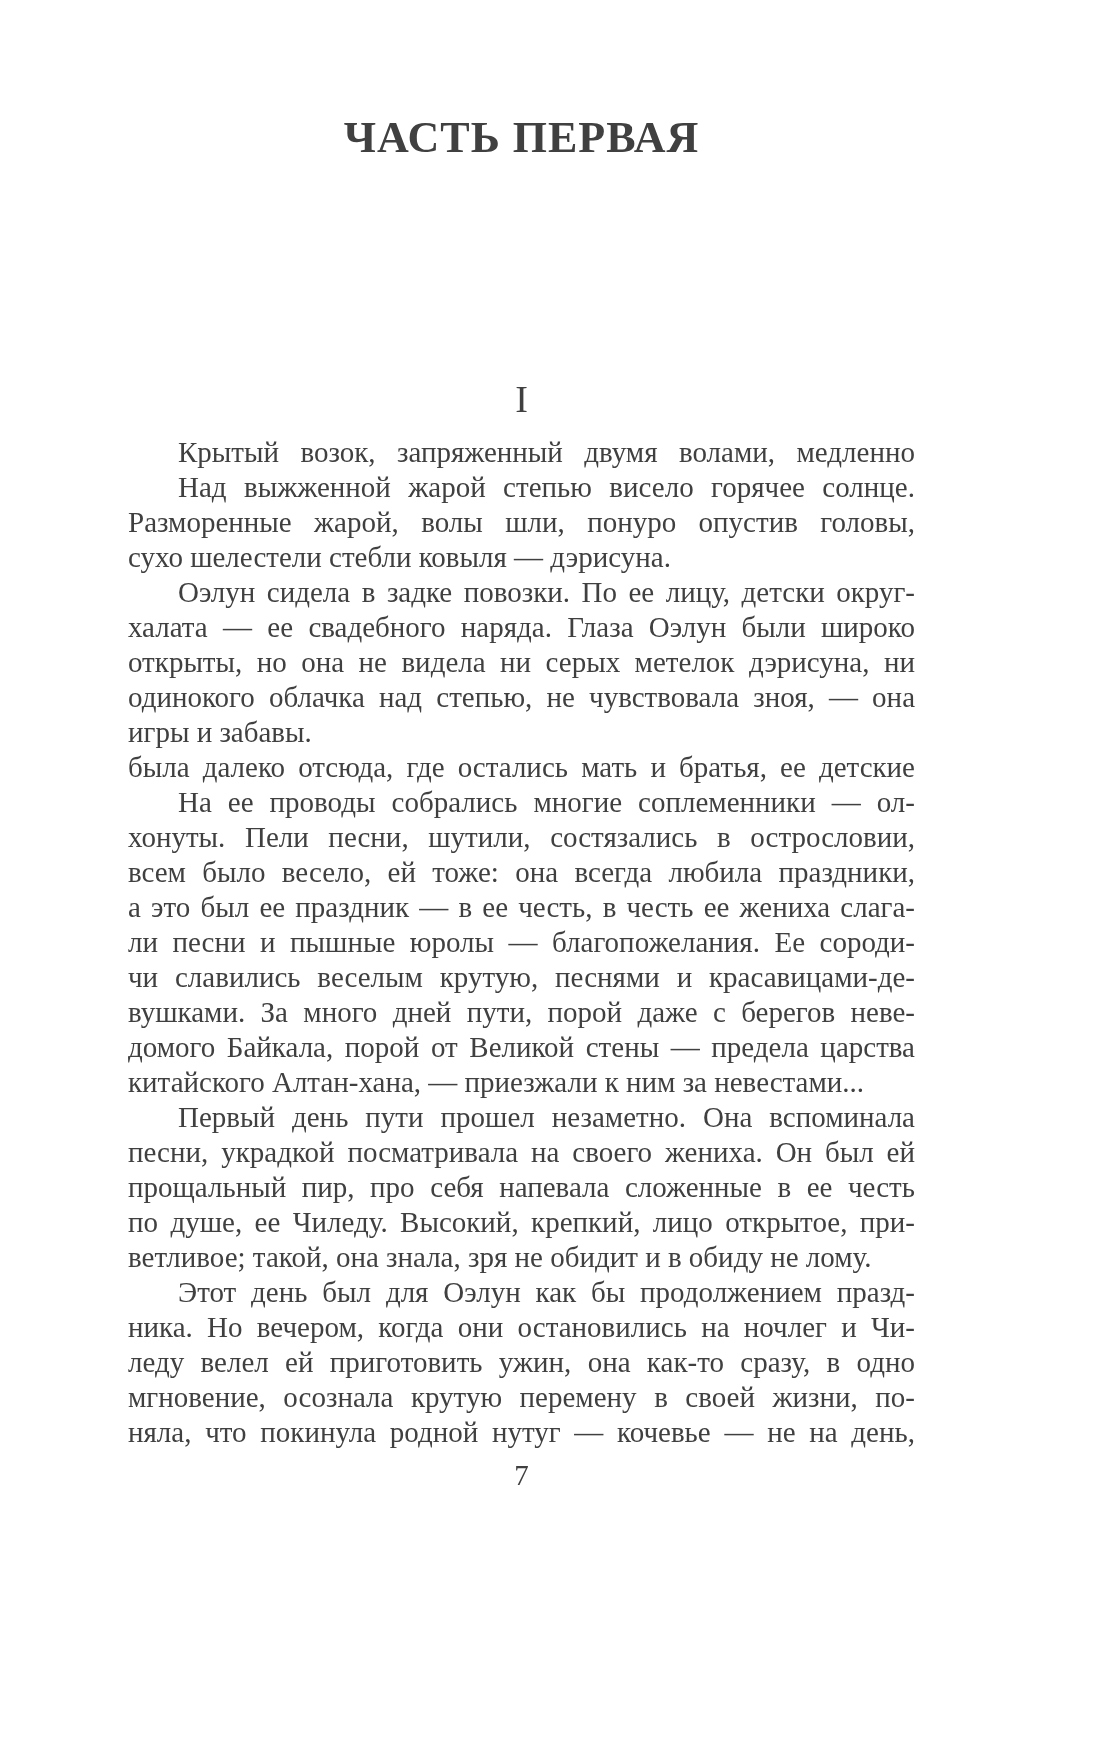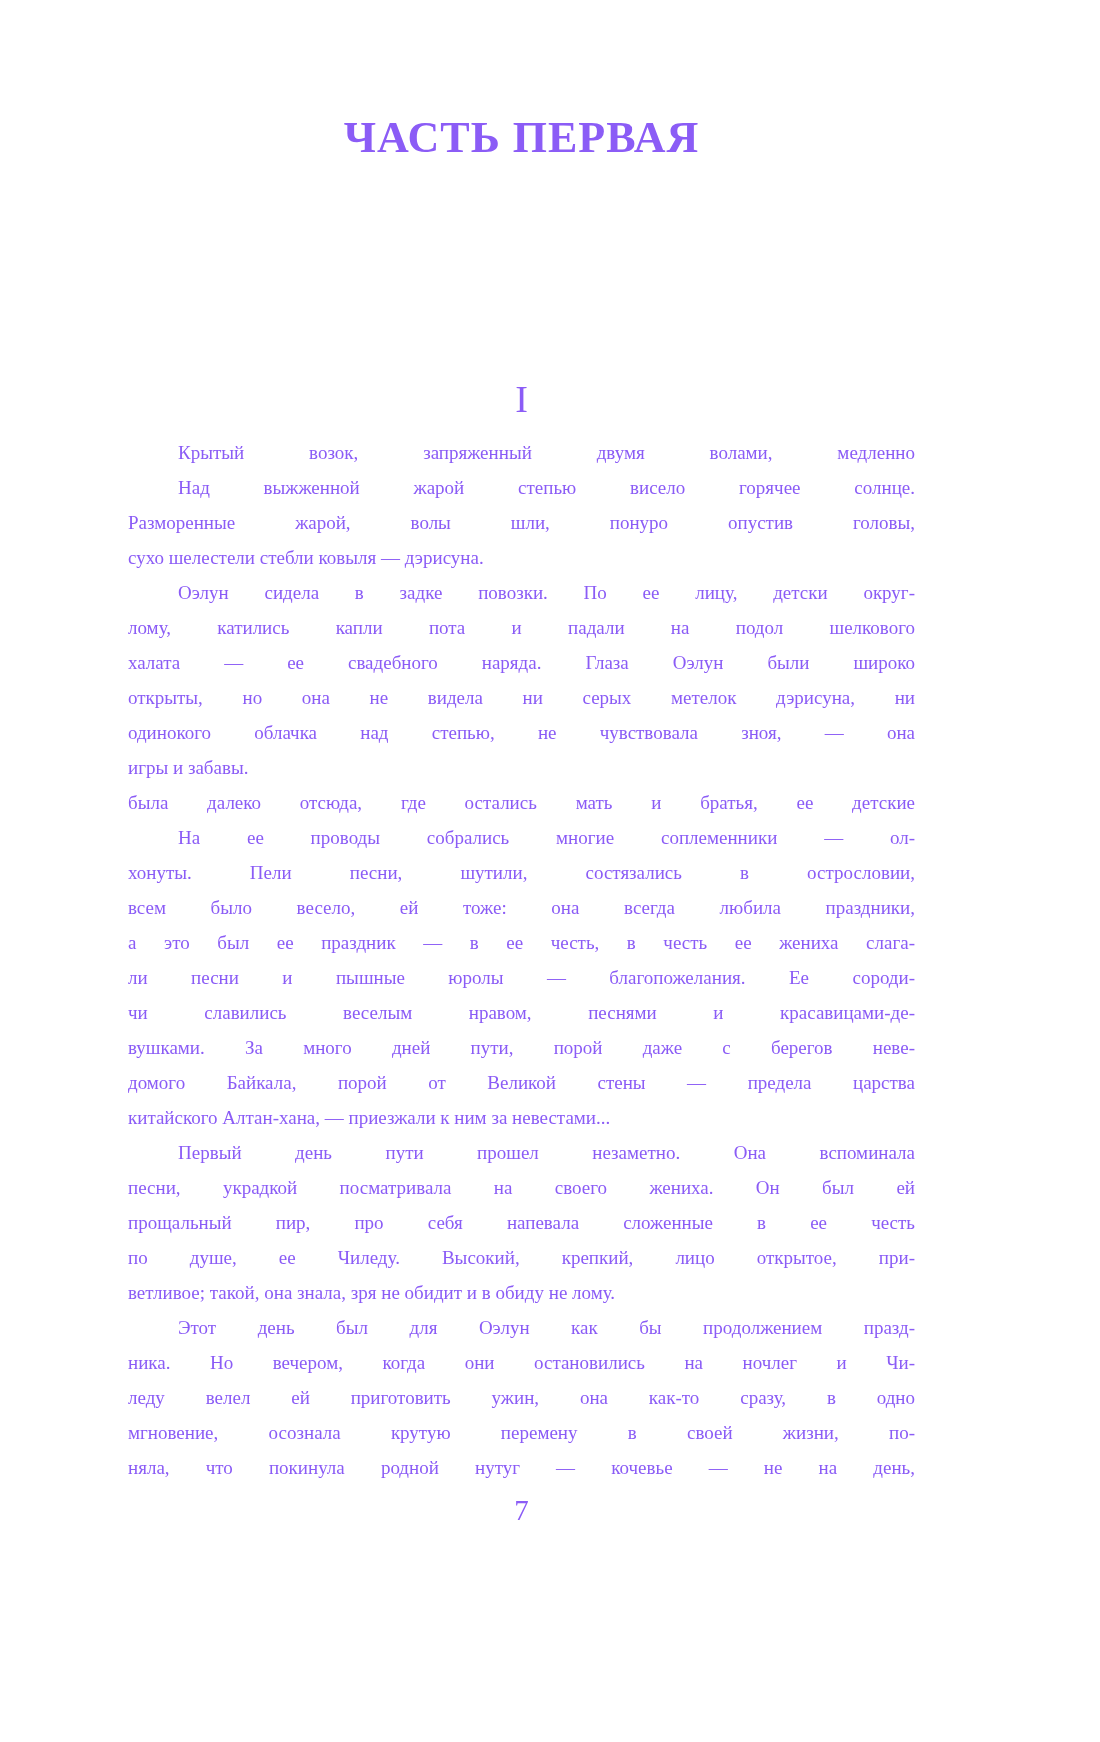--- a/index.html
+++ b/index.html
@@ -5,21 +5,21 @@
   html, body {
     margin: 0;
     padding: 0;
     background: #ffffff;
   }
   .sheet {
     position: relative;
     width: 1100px;
     height: 1742px;
     background: #ffffff;
-    color: #8b5cf6;
+    color: #404040;
     font-family: "Liberation Serif", "DejaVu Serif", serif;
     overflow: hidden;
   }
   .content {
     position: absolute;
     left: 128px;
     top: 0;
     width: 787px;
   }
   .part-title {
@@ -32,21 +32,21 @@
     white-space: nowrap;
   }
   .chapter-number {
     margin-top: 212px;
     font-size: 38px;
     line-height: 44px;
     text-align: center;
   }
   .body-text {
     margin-top: 14px;
-    font-size: 19px;
+    font-size: 29px;
   }
   .line {
     height: 35px;
     line-height: 35px;
     text-align: justify;
     text-align-last: justify;
     -moz-text-align-last: justify;
     white-space: normal;
     overflow: hidden;
   }
@@ -70,32 +70,31 @@
 <div class="sheet">
   <div class="content">
     <div class="part-title">ЧАСТЬ ПЕРВАЯ</div>
     <div class="chapter-number">I</div>
     <div class="body-text" id="body-text">
         <div class="line first">Крытый возок, запряженный двумя волами, медленно</div>
         <div class="line first">Над выжженной жарой степью висело горячее солнце.</div>
         <div class="line">Разморенные жарой, волы шли, понуро опустив головы,</div>
         <div class="line para-end">сухо шелестели стебли ковыля — дэрисуна.</div>
         <div class="line first">Оэлун сидела в задке повозки. По ее лицу, детски округ-</div>
-        <div class="line">лому, катились капли пота и падали на подол шелкового</div>
         <div class="line">халата — ее свадебного наряда. Глаза Оэлун были широко</div>
         <div class="line">открыты, но она не видела ни серых метелок дэрисуна, ни</div>
         <div class="line">одинокого облачка над степью, не чувствовала зноя, — она</div>
         <div class="line para-end">игры и забавы.</div>
         <div class="line">была далеко отсюда, где остались мать и братья, ее детские</div>
         <div class="line first">На ее проводы собрались многие соплеменники — ол-</div>
         <div class="line">хонуты. Пели песни, шутили, состязались в острословии,</div>
         <div class="line">всем было весело, ей тоже: она всегда любила праздники,</div>
         <div class="line">а это был ее праздник — в ее честь, в честь ее жениха слага-</div>
         <div class="line">ли песни и пышные юролы — благопожелания. Ее сороди-</div>
-        <div class="line">чи славились веселым нравом, песнями и красавицами-де-</div>
+        <div class="line">чи славились веселым крутую, песнями и красавицами-де-</div>
         <div class="line">вушками. За много дней пути, порой даже с берегов неве-</div>
         <div class="line">домого Байкала, порой от Великой стены — предела царства</div>
         <div class="line para-end">китайского Алтан-хана, — приезжали к ним за невестами...</div>
         <div class="line first">Первый день пути прошел незаметно. Она вспоминала</div>
         <div class="line">песни, украдкой посматривала на своего жениха. Он был ей</div>
         <div class="line">прощальный пир, про себя напевала сложенные в ее честь</div>
         <div class="line">по душе, ее Чиледу. Высокий, крепкий, лицо открытое, при-</div>
         <div class="line para-end">ветливое; такой, она знала, зря не обидит и в обиду не лому.</div>
         <div class="line first">Этот день был для Оэлун как бы продолжением празд-</div>
         <div class="line">ника. Но вечером, когда они остановились на ночлег и Чи-</div>

